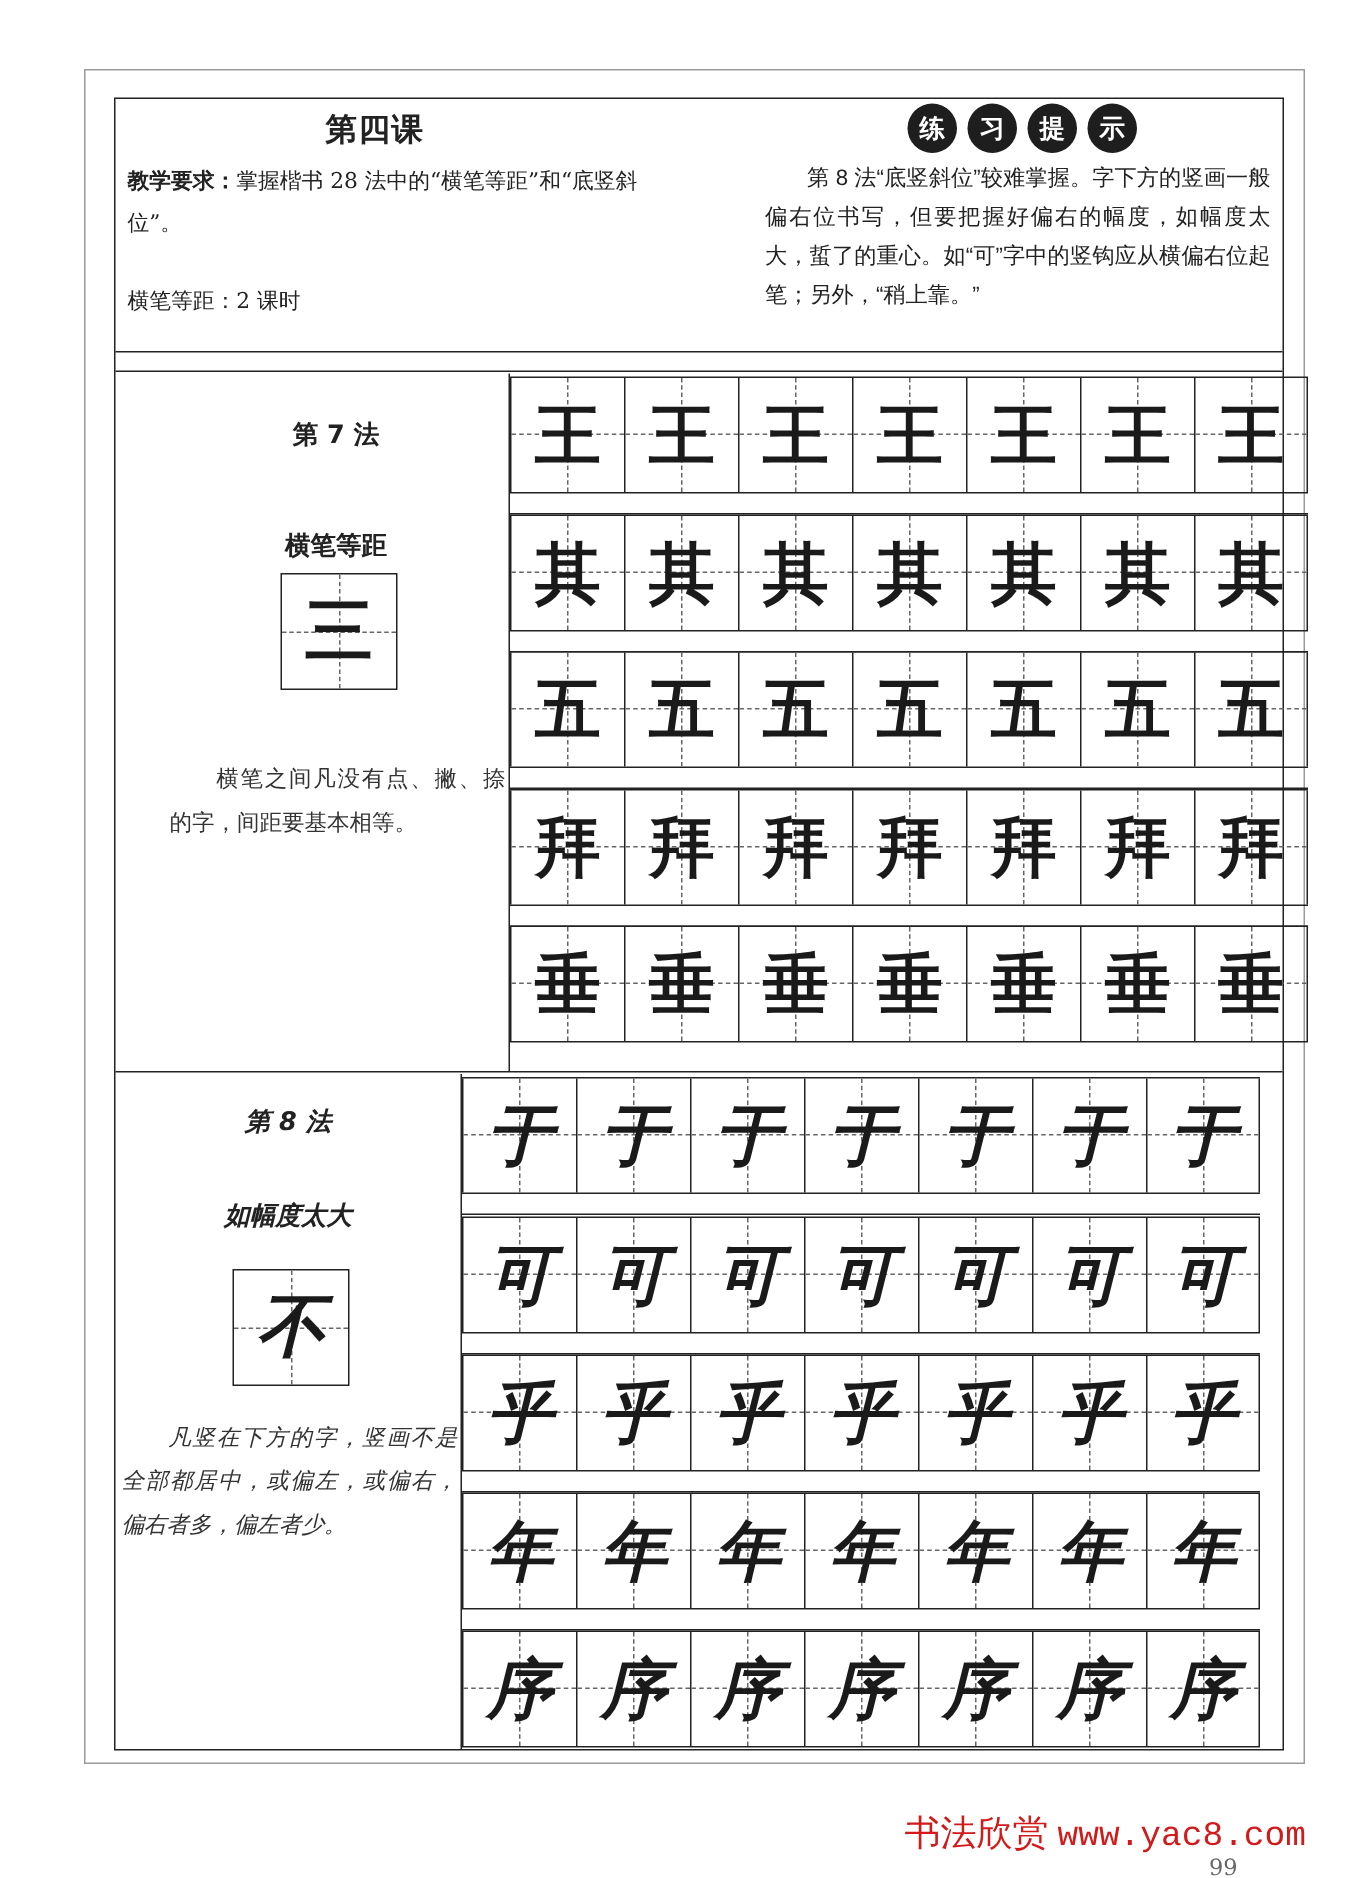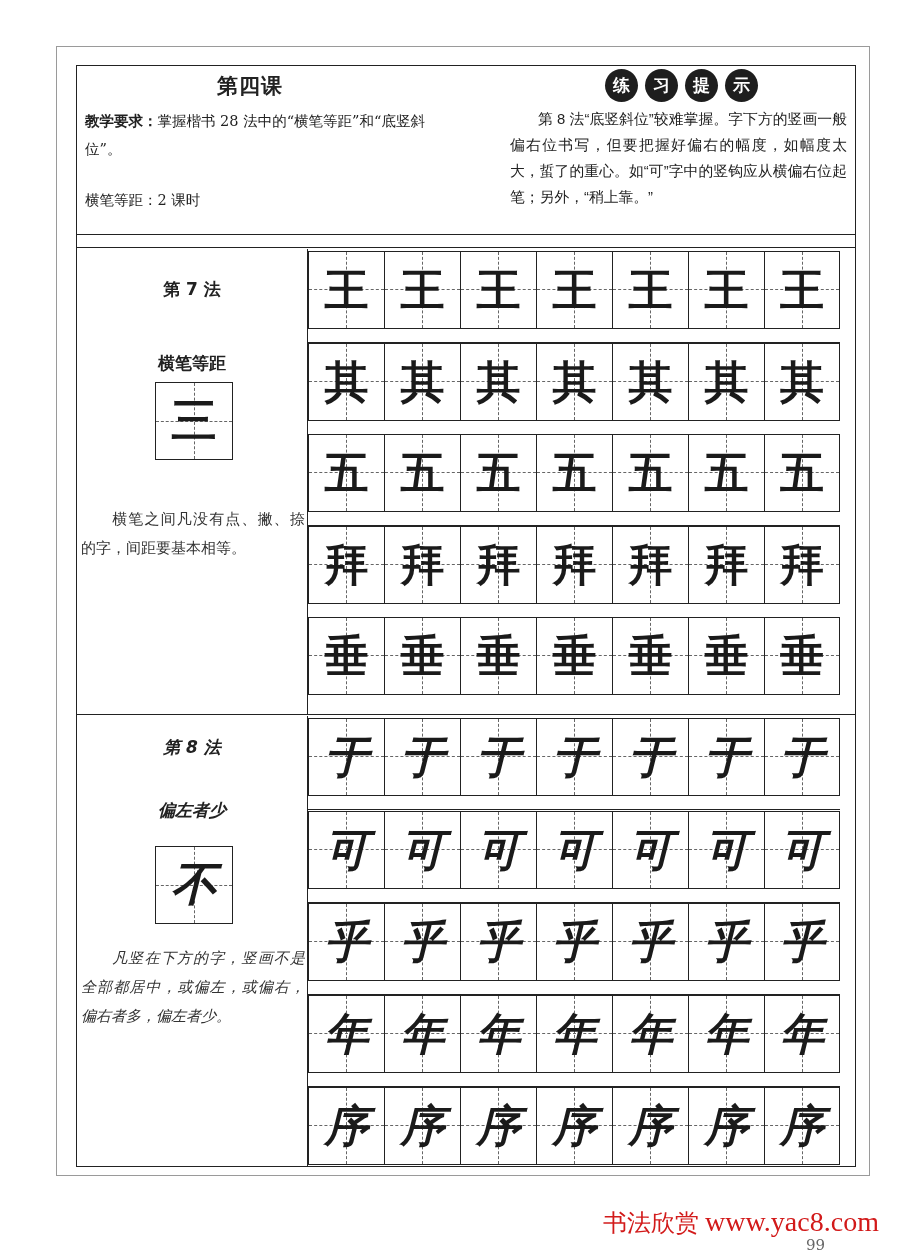--- a/index.html
+++ b/index.html
@@ -68,21 +68,21 @@
   .cell .dh { position: absolute; left: 0; top: 37px; width: 100%; border-top: 1px dashed #666; }
   .cell .dv { position: absolute; top: 0; left: 37px; height: 100%; border-left: 1px dashed #666; }
   .cell .ch {
     position: absolute; left: 0; top: 0; width: 100%; height: 100%; display: flex; align-items: center; justify-content: center;
     font-size: 44px; font-family: "DejaVu Serif", serif; font-weight: bold; color: #1a1a1a;
   }
   .watermark {
     position: absolute; left: 603px; top: 1206px; font-size: 24px; color: #d21a1a;
     font-family: "DejaVu Serif", serif;
   }
-  .watermark .url { font-family: Liberation Serif, serif; font-size: 28px; margin-left: 6px; }
+  .watermark .url { font-family: Liberation Mono, monospace; font-size: 23px; margin-left: 6px; }
   .page-num { position: absolute; left: 806px; top: 1236px; font-size: 15px; color: #666; font-family: "DejaVu Serif", serif; }
 </style>
 </head>
 <body>
 
 <div class="page-border"></div>
 
 <div class="frame">
   <div class="header">
     <div class="lesson-title">第四课</div>
@@ -95,21 +95,21 @@
     <div class="tips-badges">
       <div class="badge">练</div>
       <div class="badge">习</div>
       <div class="badge">提</div>
       <div class="badge">示</div>
     </div>
     <div class="tips-text"><span class="indent"></span><span>第 8 法“底竖斜位”较难掌握。字下方的竖画一般偏右位书写，但要把握好偏右的幅度，如幅度太大，蜇了的重心。如“可”字中的竖钩应从横偏右位起笔；另外，“稍上靠。”</span></div>
   </div>
   <div class="gap-line"></div>
 
-  <div class="section" id="sec0" style="top:183px; height:465px;">
+  <div class="section" id="sec0" style="top:183px; height:465px;margin-left:32px;">
     <div class="sec-left">
       <div class="rule-no" style="top:29px;">第 7 法</div>
       <div class="rule-name" style="top:103px;">横笔等距</div>
       <div class="example-box" style="top:133px;">
         <div class="dh"></div>
           <div class="dv"></div>
         <div class="ch">三</div>
       </div>
       <div class="desc" style="top:256px;"><span class="indent"></span><span>横笔之间凡没有点、撇、捺的字，间距要基本相等。</span></div>
     </div>
@@ -304,21 +304,21 @@
           </div>
         </div>
       </div>
   </div>
 
   <div class="gap-line" style="top:648px;"></div>
 
   <div class="section" id="sec1" style="top:650px; height:450px;font-style:italic;">
     <div class="sec-left">
       <div class="rule-no" style="top:20px;">第 8 法</div>
-      <div class="rule-name" style="top:83px;">偏左者少</div>
+      <div class="rule-name" style="top:83px;">如幅度太大</div>
       <div class="example-box" style="top:130px;">
         <div class="dh"></div>
           <div class="dv"></div>
         <div class="ch">不</div>
       </div>
       <div class="desc" style="top:228px;"><span class="indent"></span><span>凡竖在下方的字，竖画不是全部都居中，或偏左，或偏右，偏右者多，偏左者少。</span></div>
     </div>
     <div class="grid">
         <div class="prow" style="top: 2px;">
           <div class="cell">

